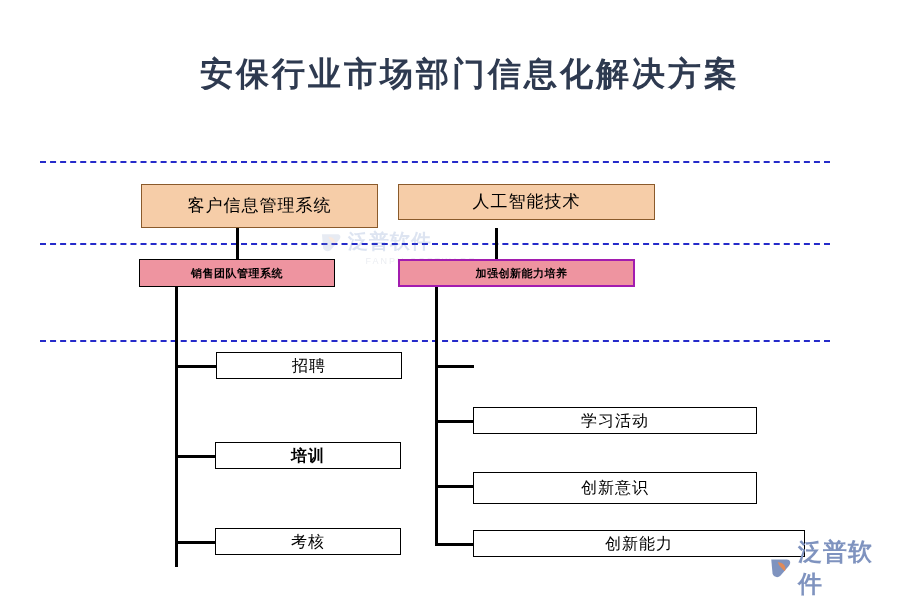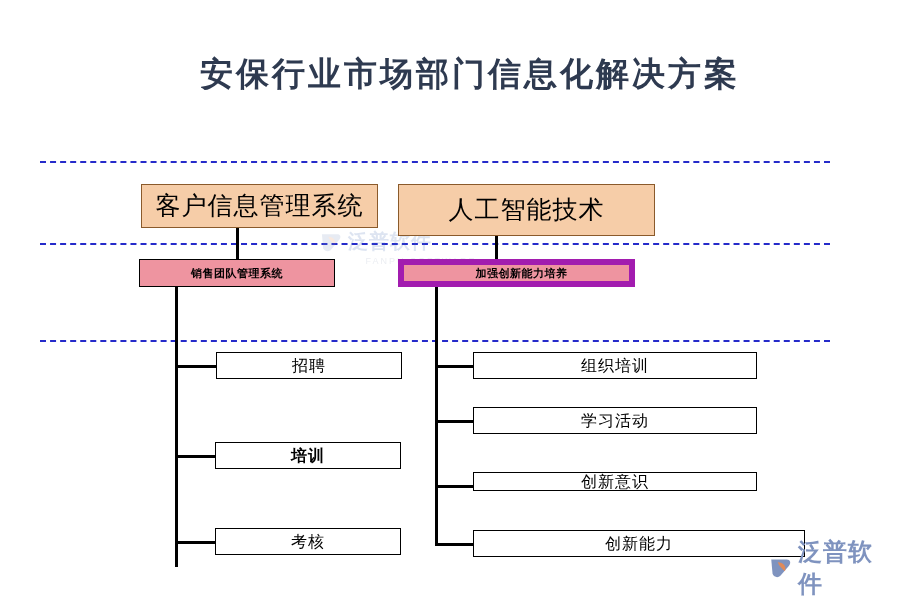--- a/index.html
+++ b/index.html
@@ -58,31 +58,31 @@
     text-align: center;
     line-height: 1.1;
     color: #000000;
     font-family: "Liberation Serif", "DejaVu Serif", serif;
     z-index: 4;
   }
 
   .node.level1 {
     background: #f6cda8;
     border: 1px solid #8a5a2b;
-    font-size: 25px;
+    font-size: 17px;
     letter-spacing: 1px;
   }
   .node.level2 {
     background: #ee94a0;
     font-size: 11px;
     font-weight: bold;
     letter-spacing: 0.5px;
   }
   .node.level2.border-black { border: 1px solid #000000; }
-  .node.level2.border-blue  { border: 6px solid #a21caf; padding-left: 10px; }
+  .node.level2.border-blue  { border: 2px solid #a21caf; padding-left: 10px; }
 
   .node.leaf {
     background: #ffffff;
     border: 1px solid #000000;
     font-size: 16px;
     letter-spacing: 1px;
   }
 
   
   .conn {
@@ -169,21 +169,21 @@
         <path d="M6 8 L30 8 C34 8 36 12 33 16 L20 32 C16 36 10 34 8 30 L6 8 Z" fill="#7f93bf"></path>
         <path d="M16 12 C24 12 28 18 26 24 C22 21 18 18 16 12 Z" fill="#e08a5a"></path>
       </svg>
       <span class="wm-name">泛普软件</span>
     </div>
     <div class="wm-sub">FANPU SOFTWARE</div>
   </div>
 
   <div class="node level1" style="left:141px; top:184px; width:237px; height:44px;">客户信息管理系统</div>
 
-  <div class="node level1" style="left:398px; top:184px; width:257px; height:52px;">人工智能技术</div>
+  <div class="node level1" style="left:398px; top:184px; width:257px; height:36px;">人工智能技术</div>
 
   <div class="node level2 border-black" style="left:139px; top:259px; width:196px; height:28px;">销售团队管理系统</div>
 
   <div class="node level2 border-blue" style="left:398px; top:259px; width:237px; height:28px;">加强创新能力培养</div>
 
   <div class="conn v" style="left:236px; top:228px; height:31px;"></div>
   <div class="conn v" style="left:495px; top:228px; height:31px;"></div>
 
   <div class="conn v" style="left:175px; top:287px; height:280px;"></div>
   <div class="conn h" style="left:175px; top:365px; width:41px;"></div>
@@ -195,25 +195,24 @@
   <div class="node leaf" style="left:215px; top:442px; width:186px; height:27px;font-weight:bold;">培训</div>
 
   <div class="node leaf" style="left:215px; top:528px; width:186px; height:27px;">考核</div>
 
   <div class="conn v" style="left:435px; top:287px; height:256px;"></div>
   <div class="conn h" style="left:435px; top:365px; width:39px;"></div>
   <div class="conn h" style="left:435px; top:420px; width:39px;"></div>
   <div class="conn h" style="left:435px; top:485px; width:39px;"></div>
   <div class="conn h" style="left:435px; top:543px; width:39px;"></div>
 
-  <div class="node leaf" style="left:473px; top:352px; width:284px; height:27px;">组织培训</div>
 
   <div class="node leaf" style="left:473px; top:407px; width:284px; height:27px;">学习活动</div>
 
-  <div class="node leaf" style="left:473px; top:472px; width:284px; height:19px;">创新意识</div>
+  <div class="node leaf" style="left:473px; top:472px; width:284px; height:32px;">创新意识</div>
 
   <div class="node leaf" style="left:473px; top:530px; width:332px; height:27px;">创新能力</div>
 
   <div class="logo">
     <div class="logo-row">
       <svg class="mark-swirl" viewBox="0 0 40 40">
         <path d="M5 7 L29 7 C34 7 36 12 32 17 L19 32 C15 36 9 34 7 29 L5 7 Z" fill="#7f93bf"></path>
         <path d="M15 11 C24 11 29 18 26 25 C22 21 17 17 15 11 Z" fill="#e08a5a"></path>
       </svg>
       <span class="logo-name">泛普软件</span>

